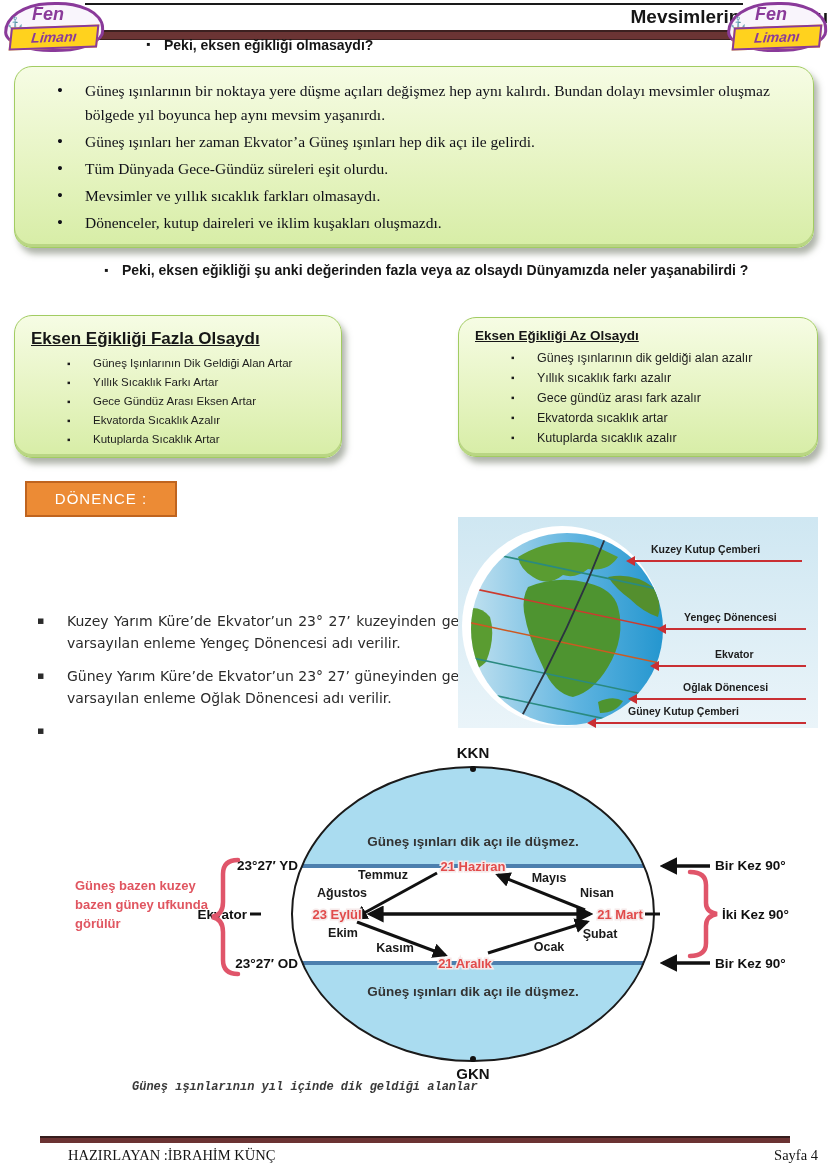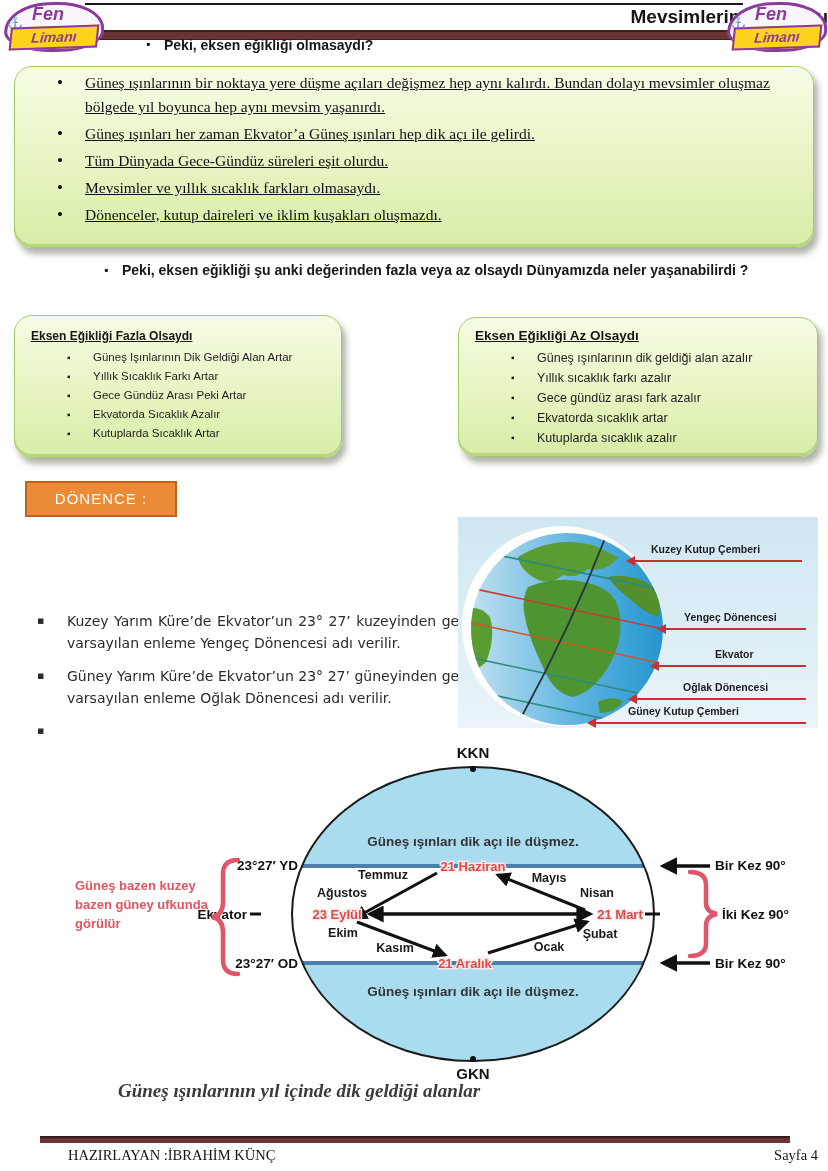--- a/index.html
+++ b/index.html
@@ -25,25 +25,25 @@
   .q{font-weight:bold;font-size:14px;color:#161616;}
   .q::before{content:"▪";position:absolute;left:-18px;top:0;font-size:12px;}
   #q1{left:164px;top:37px;}
   #q2{left:122px;top:257px;width:640px;line-height:27px;}
 
   
   .gbox{background:linear-gradient(180deg,#f6fce4 0%,#e6f4c2 55%,#d7eda6 100%);
         border:1px solid #a2cc62;border-radius:18px;
         box-shadow:4px 6px 6px rgba(95,105,85,.5), inset 0 -3px 0 rgba(130,170,70,.35);}
   #bigbox{left:14px;top:66px;width:798px;height:180px;}
-  #bigbox ul{margin:0;padding:4px 18px 0 26px;list-style:none;font-family:"Liberation Serif",serif;font-size:15.5px;line-height:24px;color:#101018;text-decoration:underline;}
+  #bigbox ul{margin:0;padding:12px 18px 0 26px;list-style:none;font-family:"Liberation Serif",serif;font-size:15.5px;line-height:24px;color:#101018;}
   #bigbox li{position:relative;padding-left:44px;margin-bottom:3px;}
   #bigbox li::before{content:"•";position:absolute;left:16px;top:0;font-size:17px;}
 
-  .smallbox .btitle{font-size:12px;font-weight:bold;text-decoration:underline;color:#161616;padding:13px 0 4px 16px;}
+  .smallbox .btitle{font-size:17px;font-weight:bold;text-decoration:underline;color:#161616;padding:13px 0 4px 16px;}
   .smallbox ul{margin:4px 0 0 0;padding:0 8px 0 52px;list-style:none;color:#1d1d1d;}
   .smallbox li{position:relative;padding-left:26px;margin-bottom:6px;}
   .smallbox li::before{content:"▪";position:absolute;left:0;top:0;font-size:10px;}
   #fazlabox{left:14px;top:315px;width:326px;height:141px;}
   #fazlabox ul{font-size:11.5px;line-height:13px;}
   #azbox{left:458px;top:317px;width:358px;height:138px;}
   #azbox .btitle{padding-top:10px;font-size:13.5px;}
   #azbox ul{font-size:12.5px;line-height:14px;}
 
   
@@ -58,21 +58,21 @@
   
   #earthpanel{left:458px;top:517px;width:360px;height:211px;background:linear-gradient(180deg,#cfe7f2,#eaf4f9);}
   .elabel{position:absolute;font-size:10.5px;color:#1c1c1c;font-weight:bold;}
   .earrow{position:absolute;height:2px;background:#c92f33;}
   .earrow::before{content:"";position:absolute;left:-8px;top:-4px;border-top:5px solid transparent;
       border-bottom:5px solid transparent;border-right:9px solid #c92f33;}
 
   
   #diagram-svg{left:60px;top:742px;}
   #side-note{left:75px;top:876px;width:158px;font-size:13px;line-height:19px;font-weight:600;color:#e05560;}
-  #caption{left:118px;top:1080px;font-family:Liberation Serif, serif;font-style:italic;font-weight:600;font-size:19px;color:#3a3a3a;}
+  #caption{left:132px;top:1080px;font-family:Liberation Mono, monospace;font-style:italic;font-weight:600;font-size:12px;color:#3a3a3a;}
 
   
   #footline{left:40px;top:1136px;width:750px;height:5px;background:#6b3333;border-top:2px solid #351c1c;}
   .foot{font-family:"Liberation Serif",serif;font-size:14.5px;color:#141414;top:1147px;margin-left:28px;}
   #foot-author{left:40px;}
   #foot-page{left:0;width:790px;text-align:right;}
 </style>
 </head>
 <body>
 
@@ -107,21 +107,21 @@
     </ul>
   </div>
 
   <div id="q2" class="abs q">Peki, eksen eğikliği şu anki değerinden fazla  veya az olsaydı Dünyamızda neler yaşanabilirdi ?</div>
 
   <div id="fazlabox" class="abs gbox smallbox">
     <div class="btitle">Eksen Eğikliği Fazla Olsaydı</div>
     <ul>
       <li>Güneş Işınlarının Dik Geldiği Alan Artar</li>
       <li>Yıllık Sıcaklık Farkı Artar</li>
-      <li>Gece Gündüz Arası Peki Artar</li>
+      <li>Gece Gündüz Arası Eksen Artar</li>
       <li>Ekvatorda Sıcaklık Azalır</li>
       <li>Kutuplarda Sıcaklık Artar</li>
     </ul>
   </div>
 
   <div id="azbox" class="abs gbox smallbox">
     <div class="btitle">Eksen Eğikliği Az Olsaydı</div>
     <ul>
       <li>Güneş ışınlarının dik geldiği alan azalır</li>
       <li>Yıllık sıcaklık farkı azalır</li>

